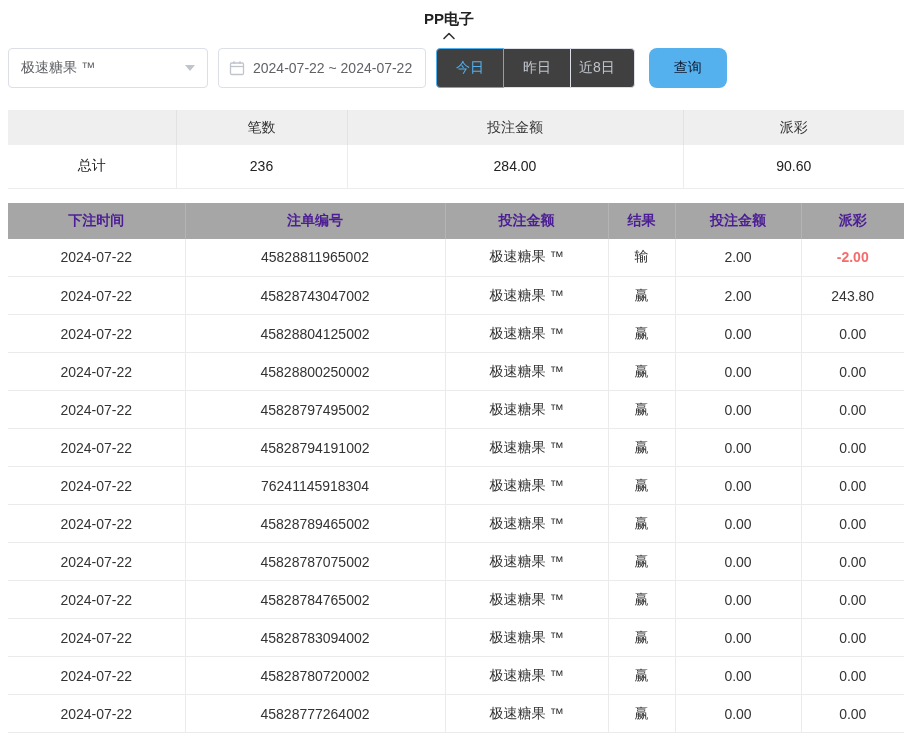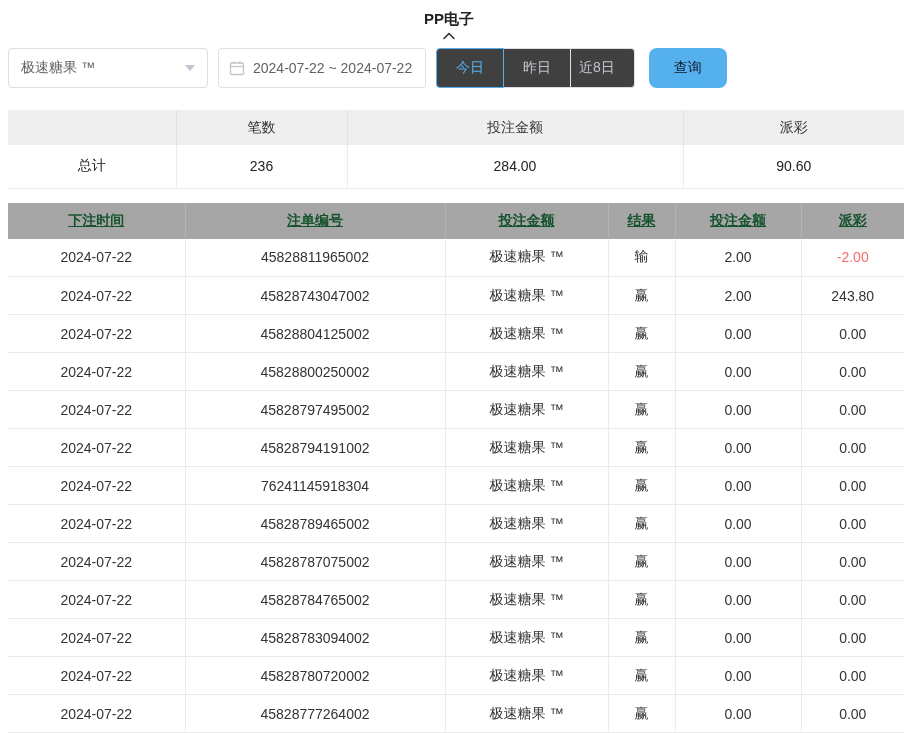--- a/index.html
+++ b/index.html
@@ -31,27 +31,27 @@
 
   table { border-collapse: collapse; table-layout: fixed; width: 896px; font-size: 14px; }
   .summary-table { margin-top: 22px; text-align: center; }
   .summary-table th { background: #efefef; height: 35px; font-weight: normal; color: #333;
     border-left: 1px solid #e2e2e2; }
   .summary-table th:first-child { border-left: none; }
   .summary-table td { height: 43px; border-left: 1px solid #ececec; border-bottom: 1px solid #ececec; color: #222; }
   .summary-table td:first-child { border-left: none; }
 
   .bet-table { margin-top: 14px; text-align: center; }
-  .bet-table thead th { background: var(--table-header-bg); color: #14532d; height: 36px; font-weight: bold;
-    border-right: 1px solid #b4b4b4; text-decoration: underline; }
+  .bet-table thead th { background: var(--table-header-bg); color: #4c1d95; height: 36px; font-weight: bold;
+    border-right: 1px solid #b4b4b4; }
   .bet-table thead th:last-child { border-right: none; }
   .bet-table tbody td { height: 38px; border-bottom: 1px solid #ebebeb; border-right: 1px solid #ebebeb;
     color: #333; background: #fff; }
   .bet-table tbody td:last-child { border-right: none; }
-  .bet-table tbody td.neg { color: var(--negative); }
+  .bet-table tbody td.neg { color: var(--negative); font-weight: bold; }
 </style>
 </head>
 <body>
 
 <div class="page">
 
   <div class="title-row">
     <span class="title">PP电子</span>
     <span class="collapse">
       <svg width="16" height="14" viewBox="0 0 16 14">

